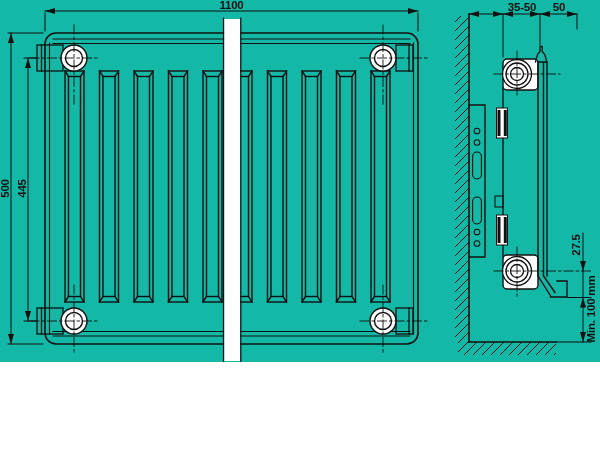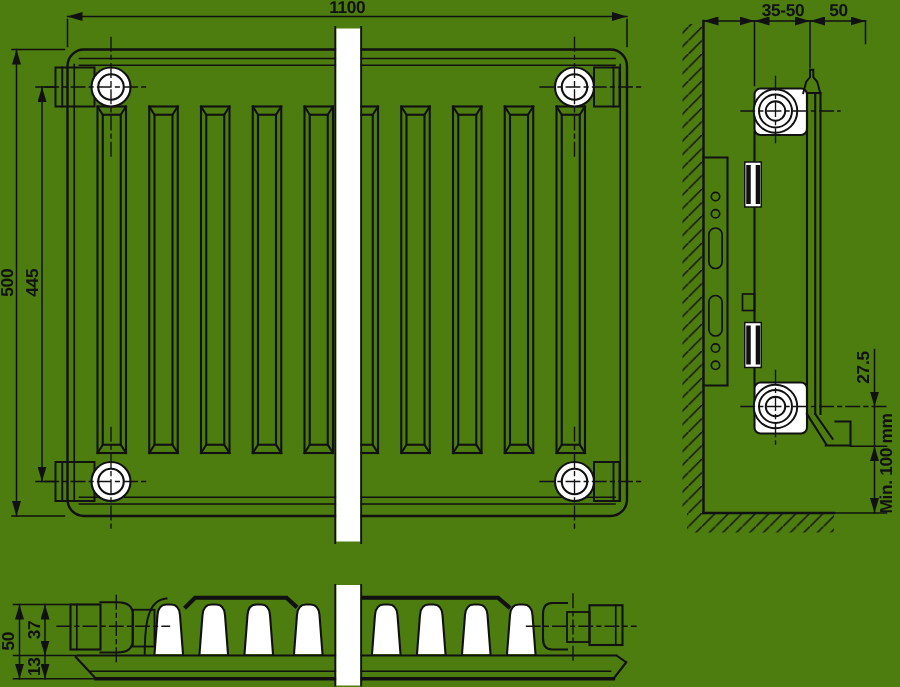--- a/index.html
+++ b/index.html
@@ -1,16 +1,16 @@
 <!DOCTYPE html>
 <html><head>
 <meta charset="utf-8">
 <style>
   html,body{margin:0;padding:0;background:#ffffff;}
-  .stage{width:600px;height:458px;position:relative;background:#4d7c0f;overflow:hidden;}
+  .stage{width:600px;height:362px;position:relative;background:#14b8a6;overflow:hidden;}
   svg{display:block;}
   .dimtxt{
     fill:#111;
     stroke:none;
     font:bold 11.5px "Liberation Sans", sans-serif;
     text-anchor:middle;
     letter-spacing:-0.2px;
   }
 </style>
 </head>

